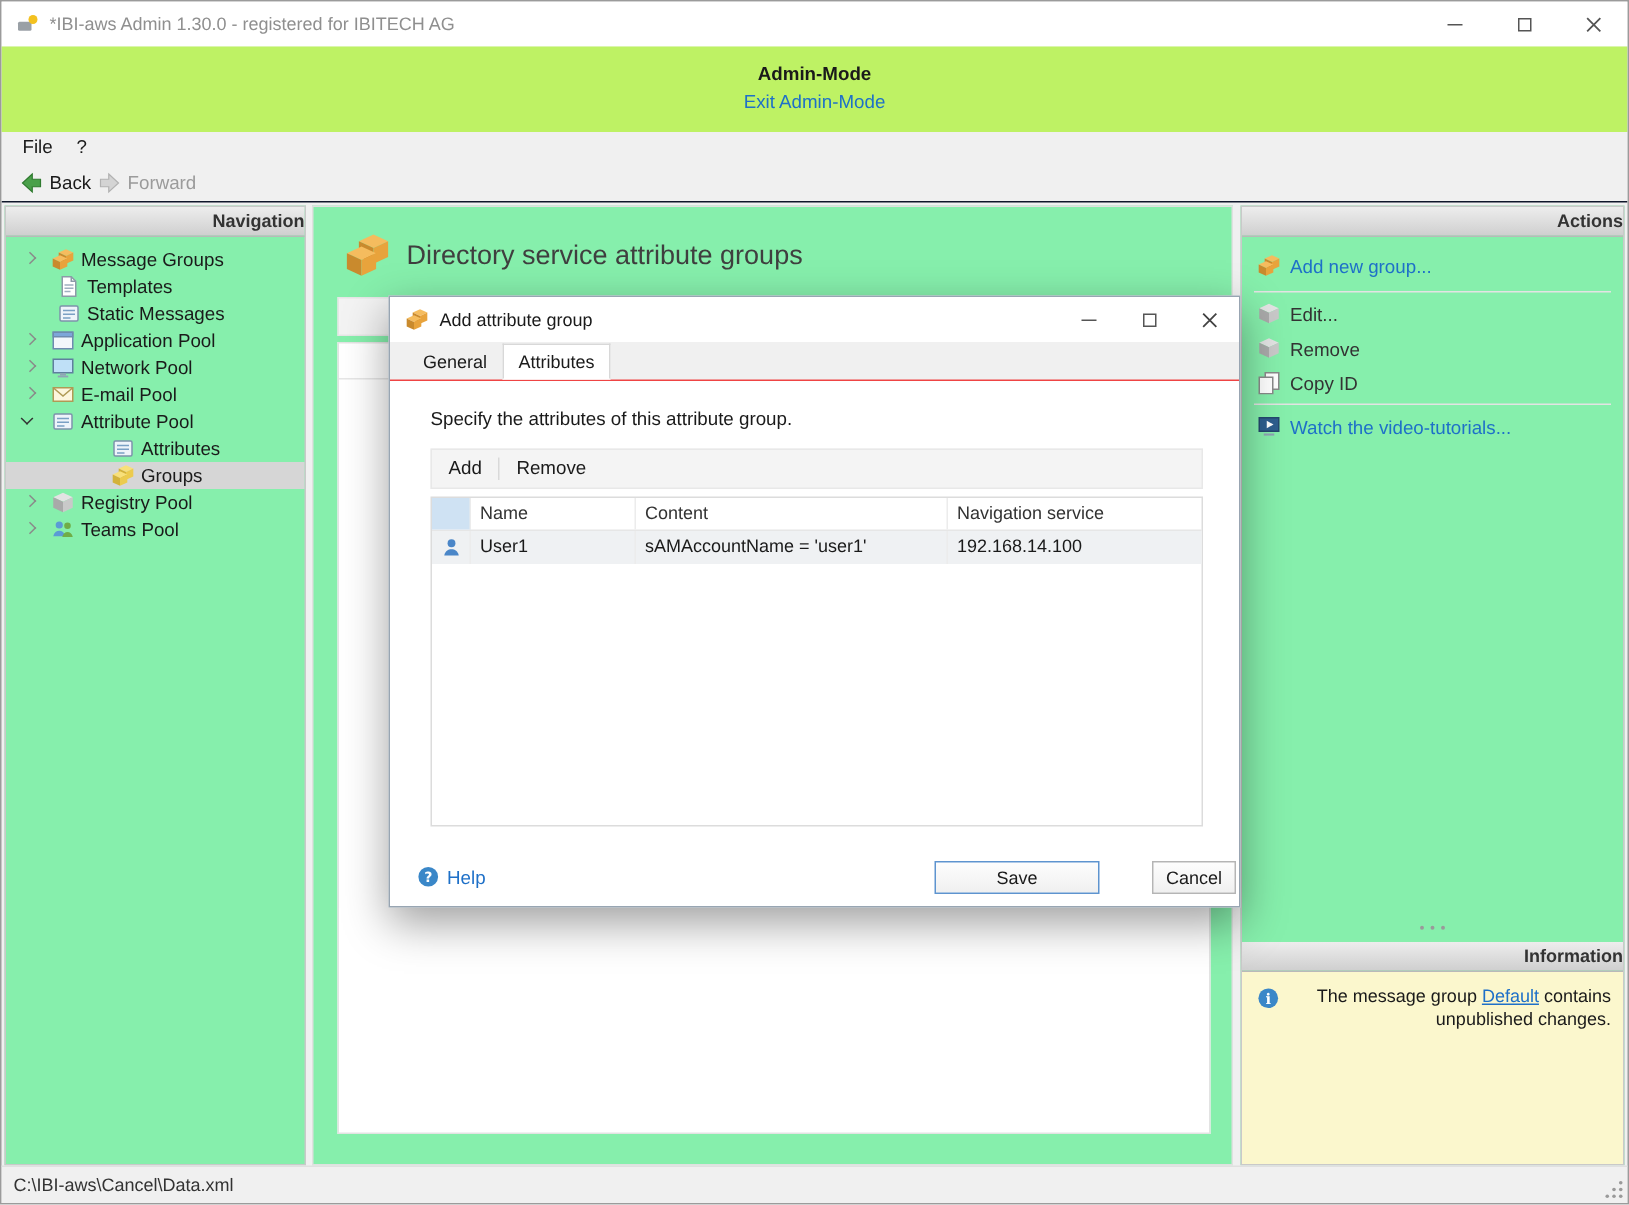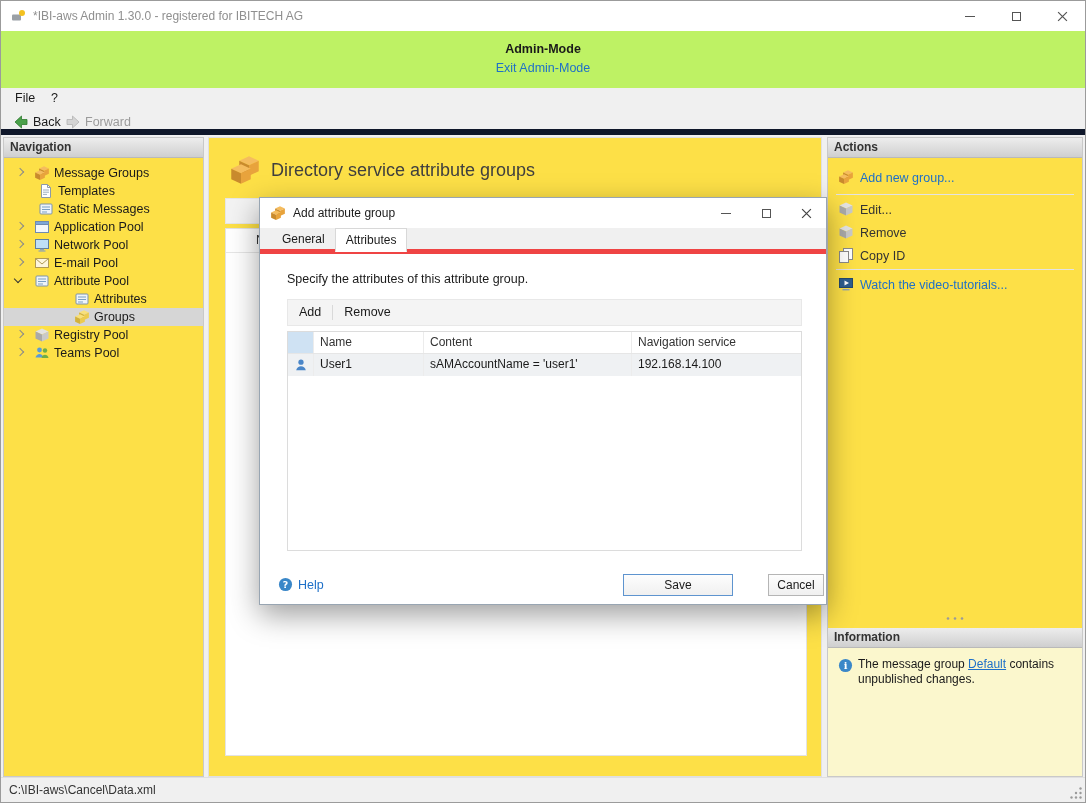--- a/index.html
+++ b/index.html
@@ -17,26 +17,26 @@
   .wctl { position:absolute; top:0; width:46px; height:30px; display:flex; align-items:center; justify-content:center; }
   .glyph-min { width:10px; height:1px; background:#555; }
   .glyph-max { width:9px; height:9px; border:1px solid #555; }
   
   .banner { position:absolute; left:0; top:30px; width:100%; height:57px; background:#bef264; text-align:center; }
   .banner .btitle { padding-top:11px; font-weight:bold; font-size:12.5px; color:#1a1a1a; }
   .banner .blink { margin-top:5px; color:#1e70c8; font-size:12.5px; cursor:pointer; display:inline-block; }
   
   .menubar { position:absolute; left:0; top:87px; width:100%; height:21px; background:#f0f0f0; }
   .menuitem { position:absolute; top:0; line-height:21px; padding:0 6px; font-size:12.5px; color:#1a1a1a; cursor:default;text-align:center; }
-  .toolbar { position:absolute; left:0; top:108px; width:100%; height:26px; background:#f0f0f0; border-bottom:6px solid #0f172a; }
+  .toolbar { position:absolute; left:0; top:108px; width:100%; height:26px; background:#f0f0f0; border-bottom:1px solid #0f172a; }
   .tbtn { position:absolute; top:3px; height:20px; display:flex; align-items:center; gap:4px; padding:0 4px; cursor:default; }
   .tbtn .tbl { font-size:12.5px; }
   .tbtn.disabled .tbl { color:#9b9b9b; }
   
-  .panel { position:absolute; background:#fde047; border:1px solid #c9c9c9; }
+  .panel { position:absolute; background:#86efac; border:1px solid #c9c9c9;text-align:right; }
   .panel-header { height:20px; background:linear-gradient(#ededed,#cfcfcf); border-bottom:1px solid #b9b9b9;
     font-size:12px; font-weight:bold; color:#333; line-height:19px; padding-left:6px; }
   
   .trow { position:absolute; left:0; width:100%; height:18px; cursor:default; }
   .trow.sel { background:#d6d6d6; }
   .tlbl { position:absolute; top:0; line-height:18px; font-size:12.5px; white-space:nowrap; }
   .chev { position:absolute; width:6px; height:6px; border-right:1.5px solid #8a8a8a; border-bottom:1.5px solid #8a8a8a; top:5px; }
   .chev.r { transform:rotate(-45deg); }
   .chev.d { transform:rotate(45deg); border-color:#333; top:4px; }
   .ic { position:absolute; width:16px; height:16px; top:1px; }
@@ -64,21 +64,21 @@
   .info-text { position:absolute; left:30px; top:9px; right:8px; font-size:12px; line-height:15px; color:#1a1a1a; }
   .ilink { color:#1e70c8; text-decoration:underline; cursor:pointer; }
   
   .dialog { position:absolute; left:258px; top:196px; width:568px; height:408px; background:#fff;
     border:1px solid #98a5b2; box-shadow:0 10px 28px rgba(0,0,0,.38); z-index:50; }
   .dlg-titlebar { position:absolute; left:0; top:0; right:0; height:30px; background:#fff; }
   .dlg-titlebar .ic { left:10px; top:7px; }
   .dlg-title { position:absolute; left:33px; line-height:30px; font-size:12px; color:#1a1a1a; }
   .dlg-ctl { position:absolute; top:0; width:40px; height:30px; display:flex; align-items:center; justify-content:center; }
   .tabstrip { position:absolute; left:0; right:0; top:30px; height:26px; background:#f0f0f0;
-    border-bottom:5px solid #ef4444; display:flex; align-items:flex-start; padding-left:12px; }
+    border-bottom:1px solid #ef4444; display:flex; align-items:center; padding-left:12px; }
   .tab { padding:4px 10px; font-size:12px; color:#1a1a1a; cursor:default; }
   .tab.active { background:#fff; border:1px solid #d8d8d8; border-bottom:1px solid #fff; margin-bottom:-1px; position:relative; }
   .dlg-desc { position:absolute; left:27px; top:74px; font-size:12.5px; color:#1a1a1a; }
   .dlg-toolbar { position:absolute; left:27px; top:101px; width:515px; height:27px; background:#f4f4f4;
     border:1px solid #e8e8e8; display:flex; align-items:center; }
   .dtb-btn { padding:0 11px; font-size:12.5px; color:#1a1a1a; line-height:25px; cursor:default; }
   .dtb-sep { width:1px; height:15px; background:#d9d9d9; }
   .dlg-table { position:absolute; left:27px; top:133px; width:515px; height:220px; border:1px solid #dcdcdc; background:#fff; }
   .drow { display:flex; height:22px; }
   .drow.head { border-bottom:1px solid #e6e6e6; }

